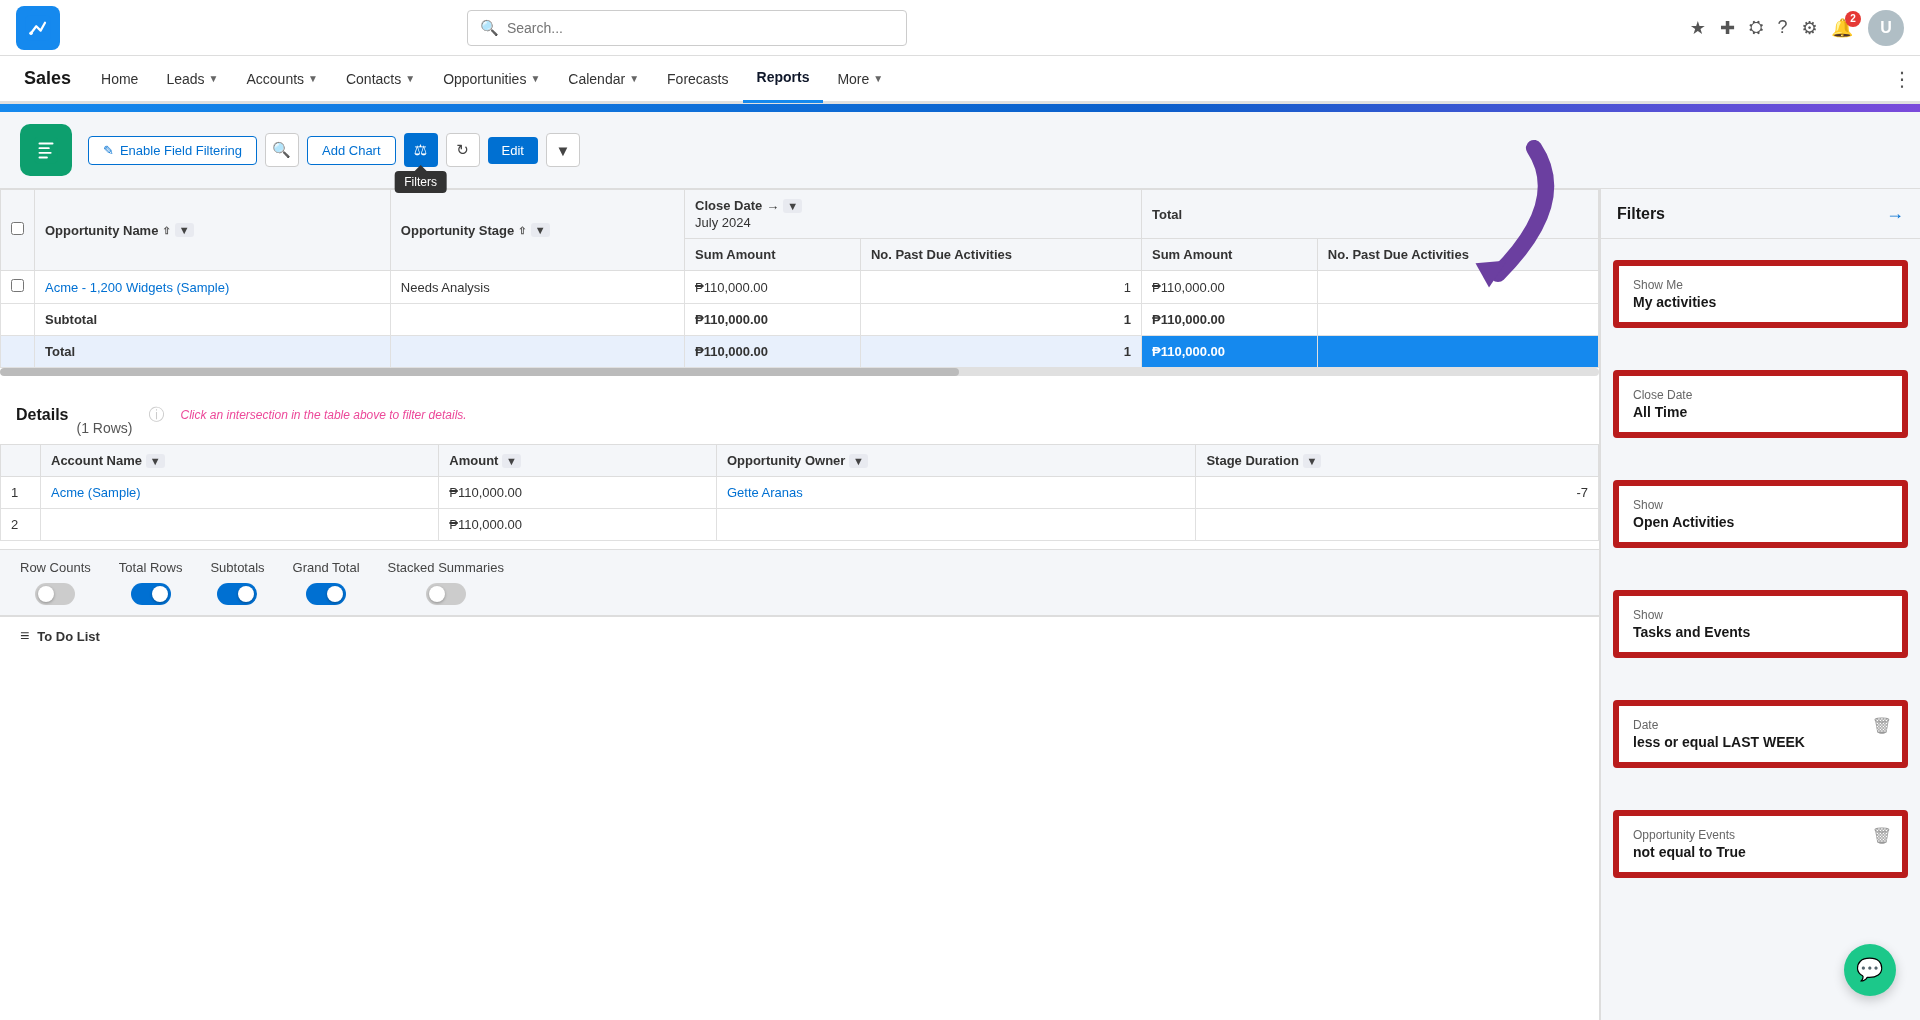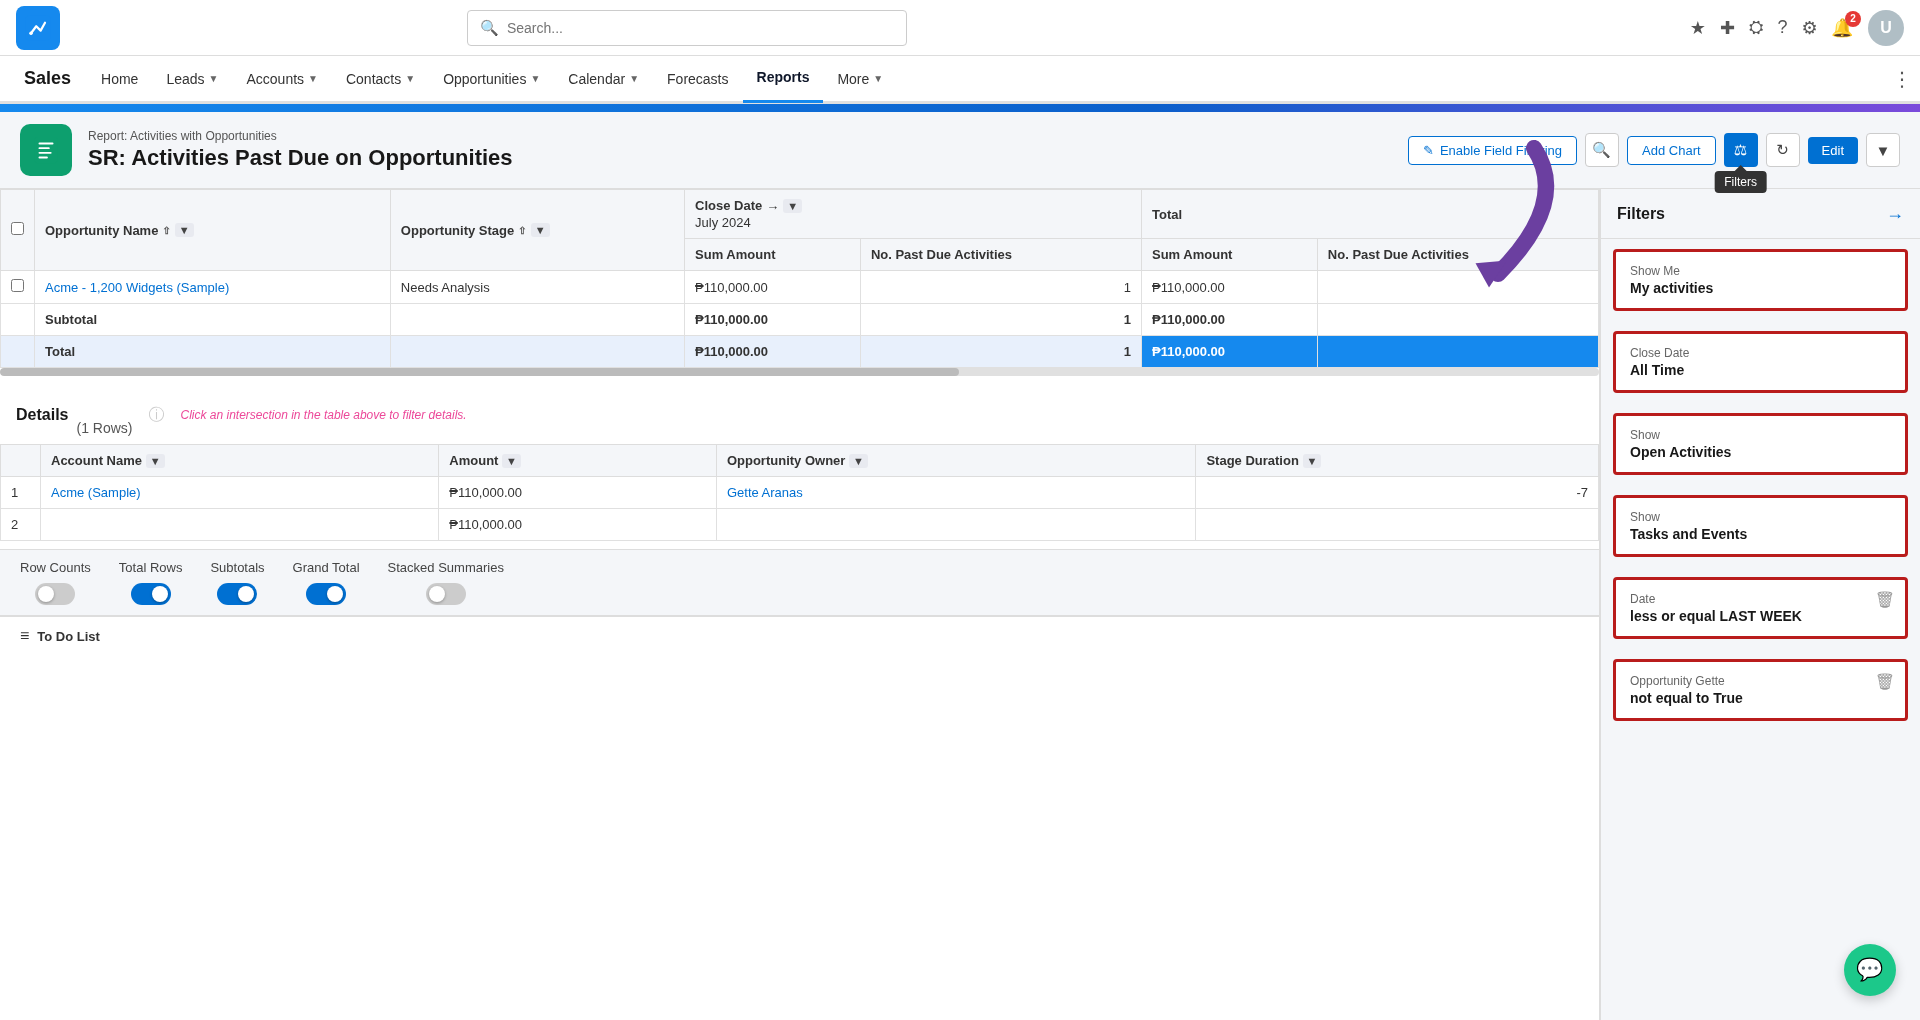--- a/index.html
+++ b/index.html
@@ -317,23 +317,23 @@
     .filters-header {
       display: flex; align-items: center; justify-content: space-between;
       padding: 14px 16px;
       border-bottom: 1px solid #ddd;
     }
     .filters-title { font-size: 16px; font-weight: 700; color: #181818; }
     .filters-expand { color: #0070d2; cursor: pointer; font-size: 18px; }
 
     .filter-card {
       background: #fff;
-      border: 3px solid #b91c1c;
+      border: 6px solid #b91c1c;
       border-radius: 4px;
-      margin: 10px 12px;
+      margin: 21px 12px;
       padding: 12px 14px;
       position: relative;
     }
     .filter-card-label { font-size: 12px; color: #666; margin-bottom: 2px; }
     .filter-card-value { font-size: 14px; font-weight: 600; color: #181818; }
     .filter-delete {
       position: absolute; right: 10px; top: 10px;
       color: #999; cursor: pointer; font-size: 16px;
     }
 
@@ -450,24 +450,20 @@
 
 <div class="report-header">
   <div class="report-icon">
     <svg viewBox="0 0 32 32">
         <rect x="4" y="2" width="24" height="28" rx="3" fill="#0d9f6e"></rect>
         <rect x="8" y="8" width="16" height="2" rx="1" fill="#fff"></rect>
         <rect x="8" y="13" width="12" height="2" rx="1" fill="#fff"></rect>
         <rect x="8" y="18" width="14" height="2" rx="1" fill="#fff"></rect>
         <rect x="8" y="23" width="10" height="2" rx="1" fill="#fff"></rect>
       </svg>
-  </div>
-  <div class="report-title-block">
-    <div class="report-subtitle">Report: Activities with Opportunities</div>
-    <div class="report-title">SR: Activities Past Due on Opportunities</div>
   </div>
   <div class="report-actions">
     <button class="btn-outline">
       <span>✎</span>
       <span>Enable Field Filtering</span>
     </button>
     <div class="btn-icon">🔍</div>
     <button class="btn-outline">
       <span>Add Chart</span>
     </button>
@@ -693,21 +689,21 @@
       <div class="filter-card-value">Tasks and Events</div>
     </div>
 
     <div class="filter-card">
       <div class="filter-card-label">Date</div>
       <div class="filter-card-value">less or equal LAST WEEK</div>
       <span class="filter-delete">🗑</span>
     </div>
 
     <div class="filter-card">
-      <div class="filter-card-label">Opportunity Gette</div>
+      <div class="filter-card-label">Opportunity Events</div>
       <div class="filter-card-value">not equal to True</div>
       <span class="filter-delete">🗑</span>
     </div>
 
   </div>
 </div>
 
 <div class="arrow-overlay">
   <svg class="purple-arrow" viewBox="0 0 200 200" xmlns="http://www.w3.org/2000/svg">
     <path d="M 160 20 Q 200 80 120 160" stroke="#6b3fa0" stroke-width="18" fill="none" stroke-linecap="round"></path>

